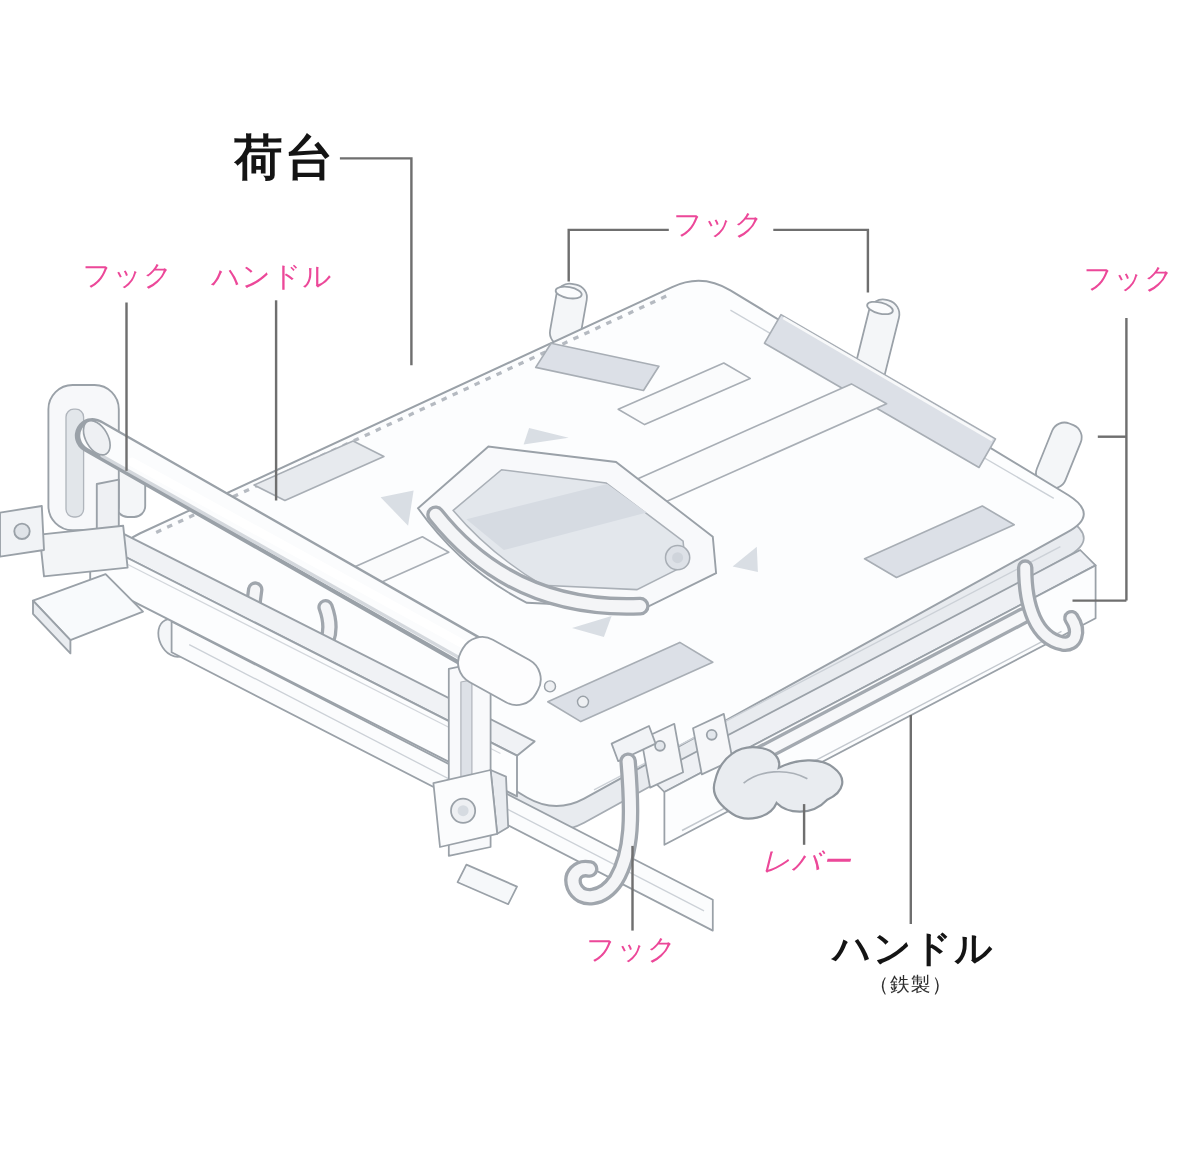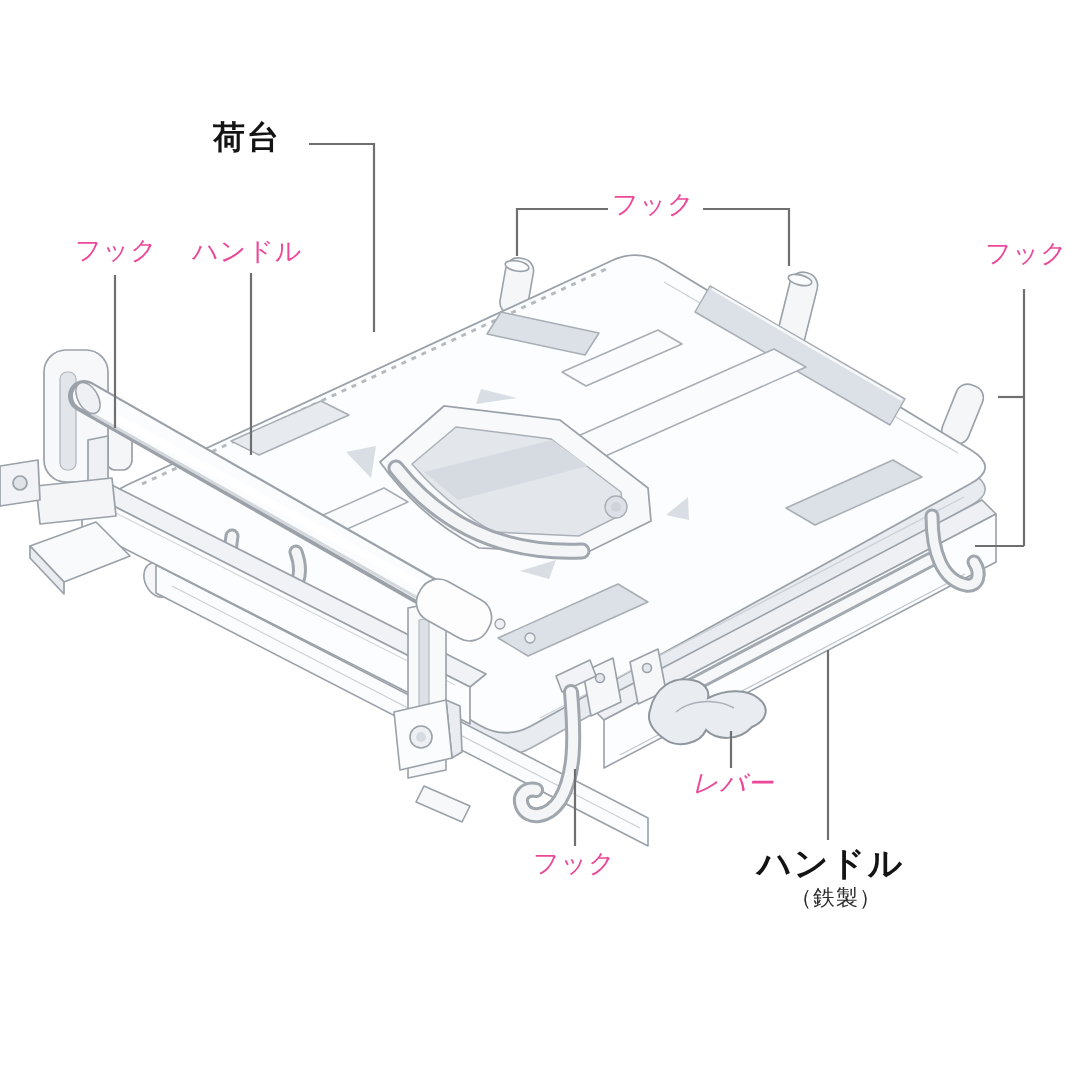--- a/index.html
+++ b/index.html
@@ -1,23 +1,23 @@
 <!DOCTYPE html>
 <html><head>
 <meta charset="utf-8">
 <style>
   html,body{margin:0;padding:0;background:#ffffff;}
   .stage{position:relative;width:1080px;height:1065px;background:#ffffff;overflow:hidden;
          font-family:"Liberation Sans","DejaVu Sans",sans-serif;}
   .stage svg{position:absolute;left:0;top:0;}
   .label{position:absolute;color:#ec4899;letter-spacing:1px;white-space:nowrap;line-height:1.1;}
   .label.small{font-size:26px;}
-  .label.big{font-size:32px;font-weight:700;color:#141414;letter-spacing:2px;}
+  .label.big{font-size:44px;font-weight:700;color:#141414;letter-spacing:2px;}
   .label.bracket{font-size:34px;font-weight:700;color:#141414;letter-spacing:2px;}
-  .label.note{font-size:22px;color:#2e2e2e;}
+  .label.note{font-size:18px;color:#2e2e2e;}
 </style>
 </head>
 <body>
 
 <div class="stage">
 
   <svg width="1080" height="1065" viewBox="0 0 1080 1065">
     <defs>
       <path id="plateShape" d="M127,485 L611,261 Q638,248 664,264 L971,450 Q1000,468 970,484 L531,726 Q505,740 479,725 L122,511 Q100,498 127,485 Z"></path>
     </defs>

